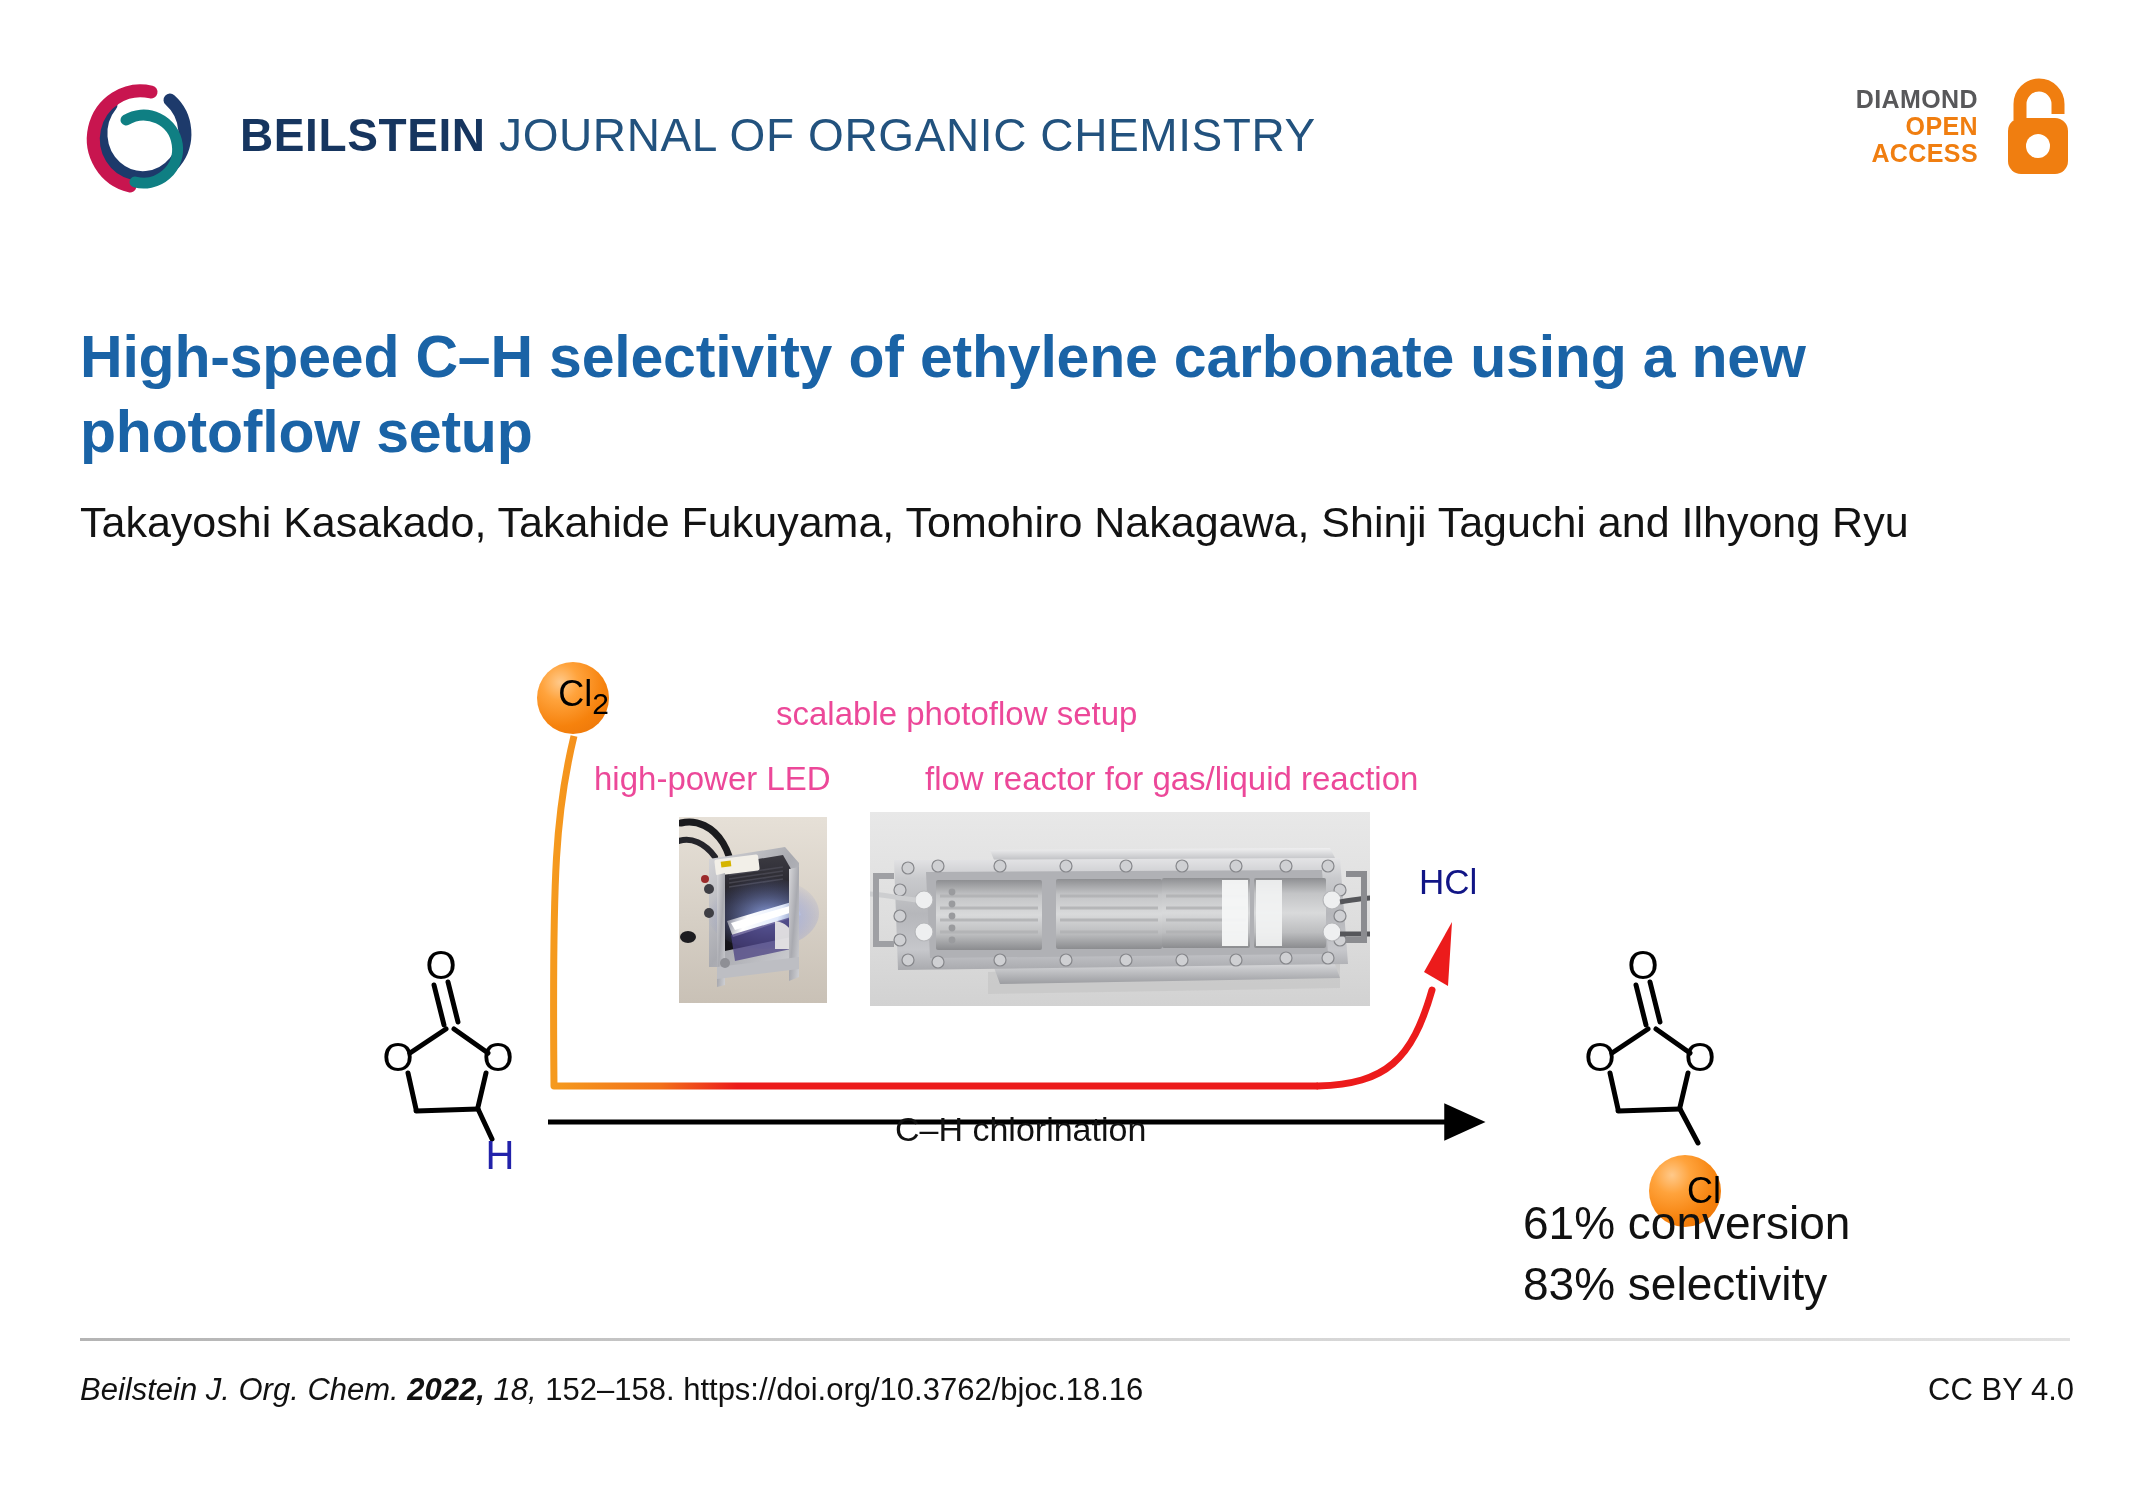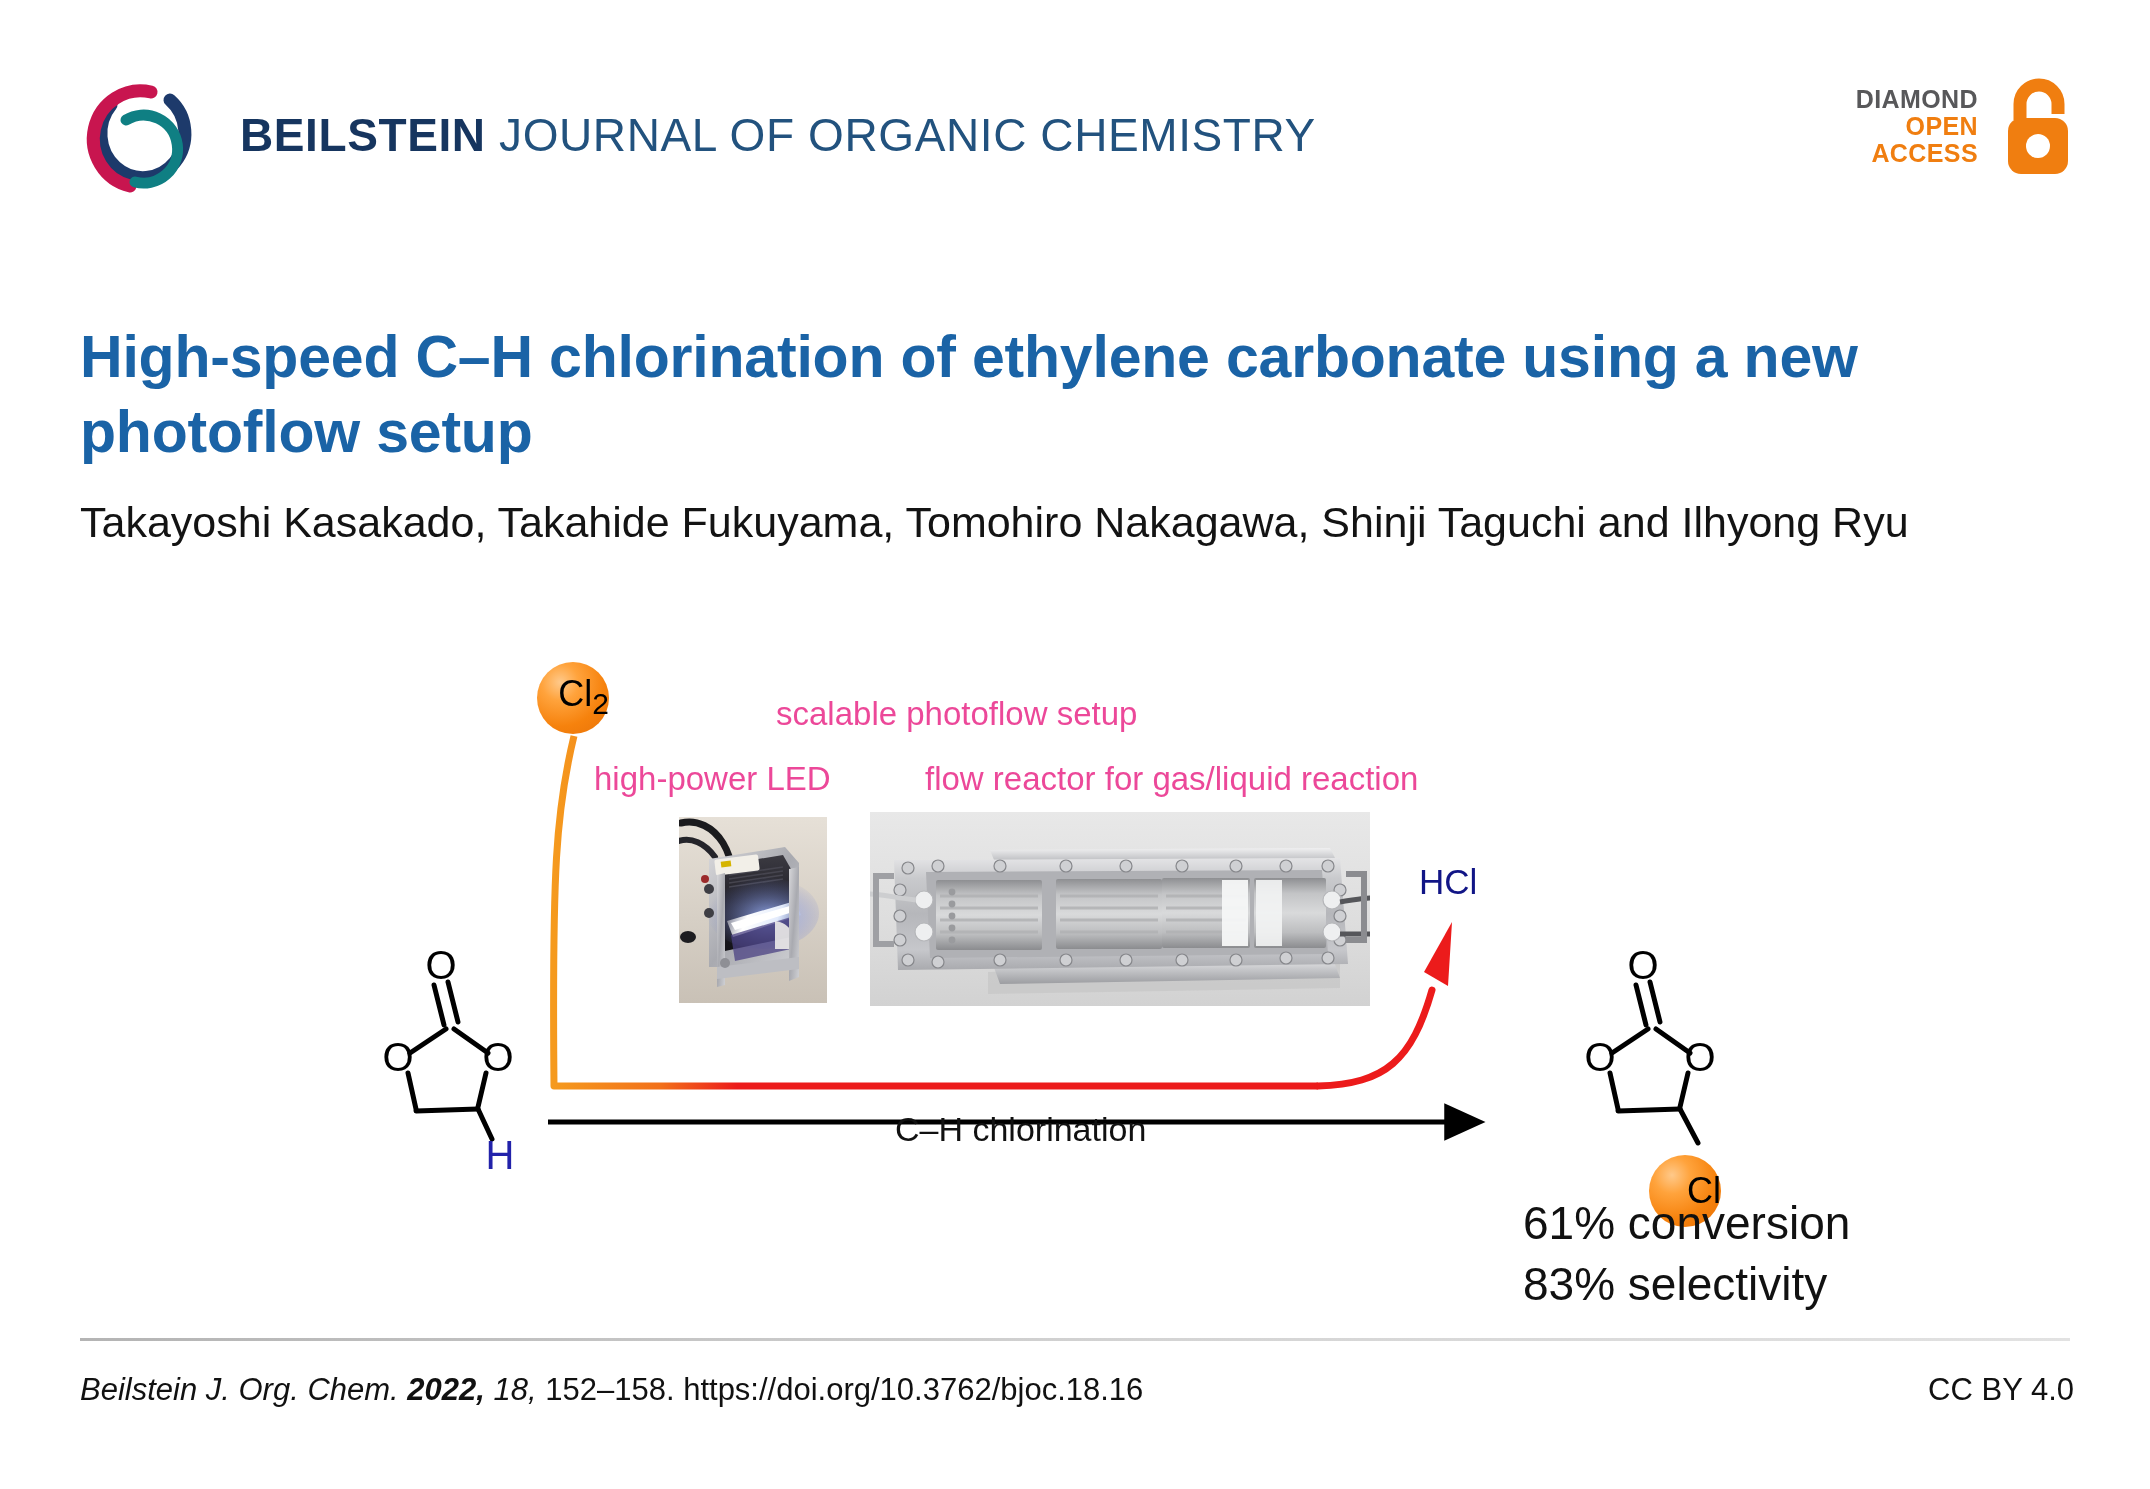--- a/index.html
+++ b/index.html
@@ -251,21 +251,21 @@
         <div class="oa-line-3">ACCESS</div>
       </div>
       <svg id="oa-lock" viewBox="0 0 76 104" aria-hidden="true">
         <path d="M18 46 V30 a19 19 0 0 1 38 0 v10" fill="none" stroke="#f07e10" stroke-width="13" stroke-linecap="butt"></path>
         <rect x="6" y="44" width="60" height="56" rx="13" fill="#f07e10"></rect>
         <circle cx="36" cy="72" r="12" fill="#ffffff"></circle>
       </svg>
     </div>
   </div>
 
-  <h1 id="article-title">High-speed C–H chlorination of ethylene carbonate using a new photoflow setup</h1>
+  <h1 id="article-title">High-speed C–H selectivity of ethylene carbonate using a new photoflow setup</h1>
 
   <div id="author-list">Takayoshi Kasakado, Takahide Fukuyama, Tomohiro Nakagawa, Shinji Taguchi and Ilhyong Ryu</div>
 
   <div id="graphical-abstract">
 
     <div class="ga-label" id="label-setup">scalable photoflow setup</div>
     <div class="ga-label" id="label-led">high-power LED</div>
     <div class="ga-label" id="label-flow">flow reactor for gas/liquid reaction</div>
 
     <div id="photo-led">

